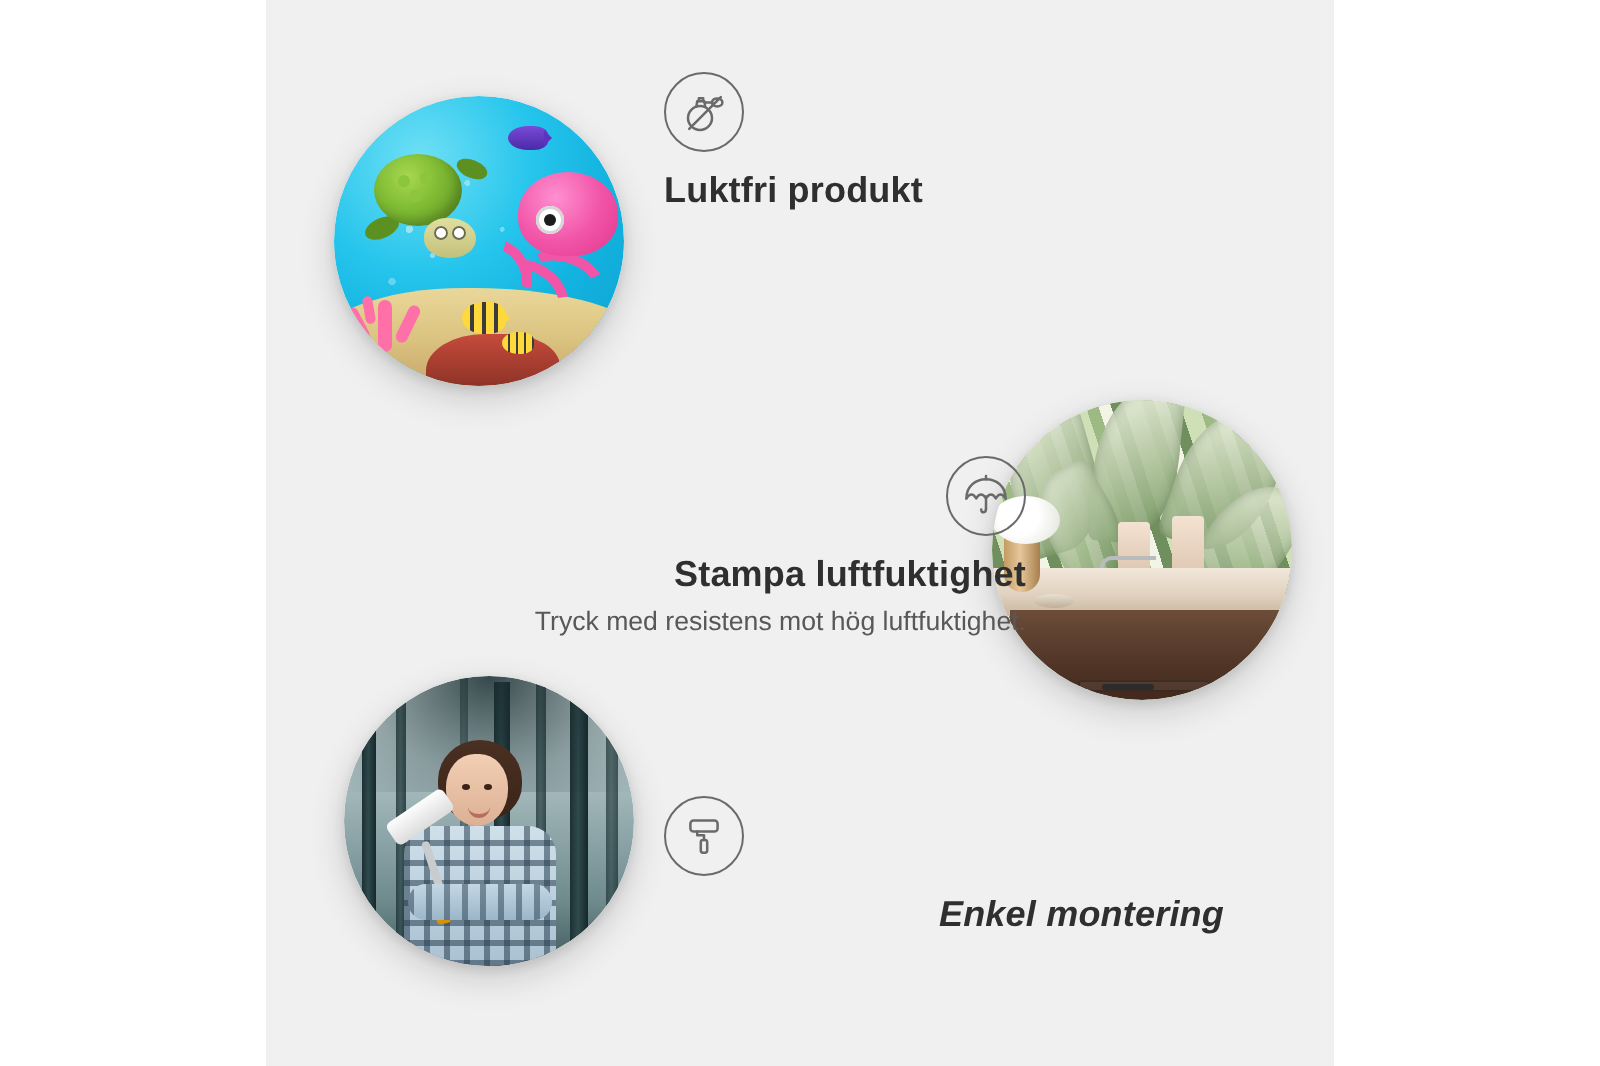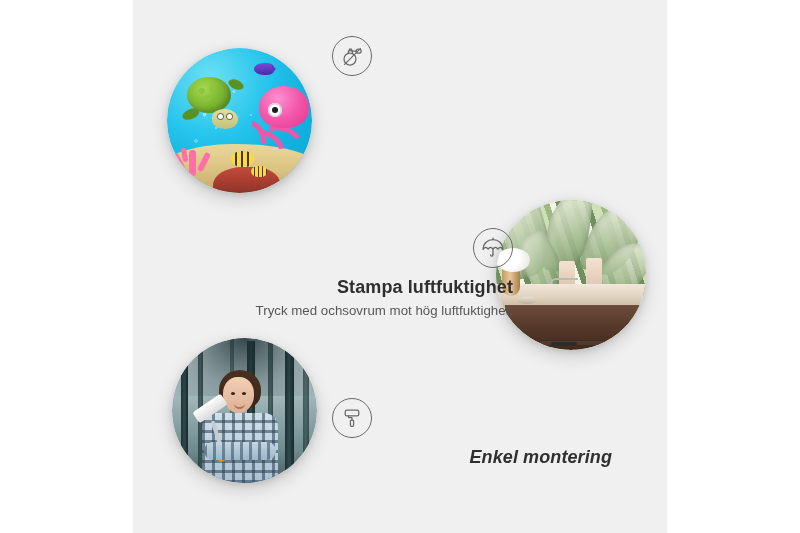--- a/index.html
+++ b/index.html
@@ -323,20 +323,21 @@
             <path d="M13.4 8.2 H17.2"></path>
 
             <ellipse cx="19.6" cy="8.2" rx="2.6" ry="2"></ellipse>
 
             <path d="M10.4 7.6 V6.1 H12.6 V7.6"></path>
 
             <path d="M5.6 21.4 L21.4 5.6"></path>
           </svg>
         </div>
       </div>
+      <div class="feat-title">Luktfri produkt</div>
     </div>
 
     <div class="disc" id="disc-bath">
       <div class="disc-inner">
         <div class="bath-wall"></div>
         <div class="bath-leaf bl1"></div>
         <div class="bath-leaf bl2"></div>
         <div class="bath-leaf bl3"></div>
         <div class="bath-leaf bl4"></div>
         <div class="bath-leaf bl5"></div>
@@ -365,21 +366,21 @@
             <path d="M3.2 14.2 C5.0 11.6 6.5 11.6 8.1 14.2 C9.7 11.6 11.3 11.6 13 14.2 C14.7 11.6 16.3 11.6 17.9 14.2 C19.5 11.6 21.0 11.6 22.8 14.2"></path>
 
             <path d="M13 4.6 V3.0"></path>
             <path d="M13 13.2 V19.4"></path>
 
             <path d="M13 19.4 C13 21.6 10.6 21.8 10.6 19.8"></path>
           </svg>
         </div>
       </div>
       <div class="feat-title">Stampa luftfuktighet</div>
-      <p class="feat-desc">Tryck med ochsovrum mot hög luftfuktighet.</p>
+      <p class="feat-desc">Tryck med resistens mot hög luftfuktighet.</p>
     </div>
 
     <div class="disc" id="disc-forest">
       <div class="disc-inner">
         <div class="forest-bg"></div>
         <div class="trunk tr1"></div>
         <div class="trunk tr2"></div>
         <div class="trunk tr7"></div>
         <div class="trunk tr3"></div>
         <div class="trunk tr4"></div>

